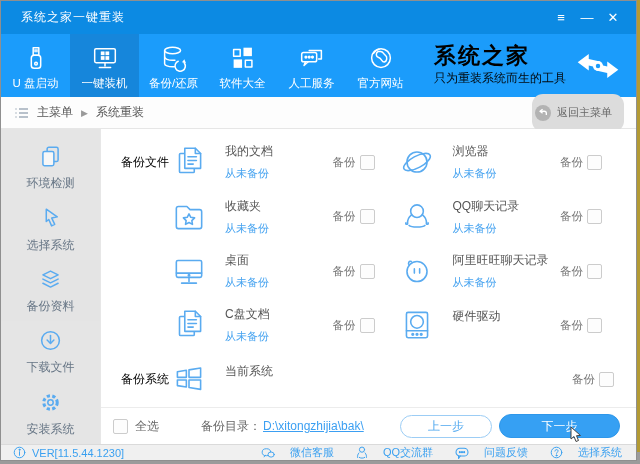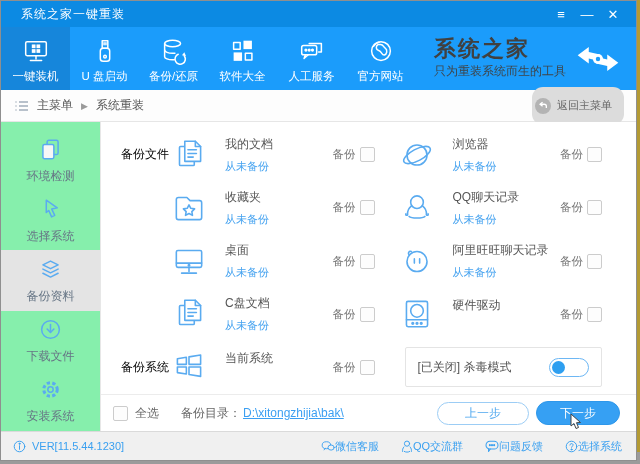--- a/index.html
+++ b/index.html
@@ -4,51 +4,51 @@
 <style>
   * { margin:0; padding:0; box-sizing:border-box; }
   html,body { width:640px; height:464px; overflow:hidden;
     font-family:"Liberation Sans","DejaVu Sans",sans-serif; background:#8f8f8f; }
   #desktop { position:relative; width:640px; height:464px; background:#9b9b9b; }
   #desktop .edge-strip { position:absolute; right:0; top:0; width:3px; height:452px; background:#b39a33; }
   #window { position:absolute; left:0; top:0; width:637px; height:461px;
     background:#fff; border:1px solid #8f8f8f; display:flex; flex-direction:column; }
 
   
-  .titlebar { height:26px; background:#0c8ae3; display:flex; align-items:center;
+  .titlebar { height:33px; background:#0c8ae3; display:flex; align-items:center;
     color:#fff; font-size:12px; padding:0 10px 0 20px; flex:0 0 auto; }
   .titlebar .title { flex:1; letter-spacing:1px; }
   .titlebar .win-btn { width:26px; height:25px; display:flex; align-items:center;
     justify-content:center; color:#fff; font-size:13px; cursor:default; }
 
   
   .navbar { height:63px; background:#1b9cfb; display:flex; align-items:stretch; flex:0 0 auto; }
   .nav-item { width:69px; display:flex; flex-direction:column; align-items:center;
     justify-content:center; gap:3px; color:#fff; font-size:11.5px; padding-top:2px; }
   .nav-item.active { background:rgba(0,40,80,0.18); }
   .nav-item svg { width:30px; height:30px; }
-  .brand { margin-left:auto; display:flex; align-items:center; gap:8px; padding-right:14px; color:#404040; }
+  .brand { margin-left:auto; display:flex; align-items:center; gap:8px; padding-right:14px; color:#000000; }
   .brand-text { text-align:left; }
   .brand-name { font-size:22px; font-weight:bold; letter-spacing:2px; line-height:1; }
   .brand-tag { font-size:12px; margin-top:3px; opacity:.95; }
 
   
   .crumbbar { height:32px; background:#fdfdfd; border-bottom:1px solid #e6e6e6;
     display:flex; align-items:center; padding:0 12px 0 14px; flex:0 0 auto; }
   .crumbbar .menu-ic { margin-right:8px; display:flex; }
   .crumb { font-size:12px; color:#555; }
   .crumb-sep { color:#9a9a9a; font-size:9px; margin:0 8px; }
   .back-btn { margin-left:auto; background:#dcdcdc; border-radius:11px; height:38px;
     display:flex; align-items:center; padding:0 12px 0 3px; gap:6px; font-size:11px; color:#666; }
   .back-ic { width:16px; height:16px; border-radius:50%; background:#b3b3b3;
     display:flex; align-items:center; justify-content:center; }
 
   
   .bodywrap { flex:1; display:flex; min-height:0; }
-  .sidebar { width:100px; background:#86efac; border-right:1px solid #e7e7e7;
+  .sidebar { width:100px; background:#e5e5e5; border-right:1px solid #e7e7e7;
     display:flex; flex-direction:column; padding-top:8px; flex:0 0 auto; }
   .side-item { height:63px; display:flex; flex-direction:column; align-items:center;
     justify-content:center; gap:5px; font-size:12px; color:#667585; }
   .side-item.active { background:#e4e4e4; }
   .side-item svg { width:27px; height:27px; }
 
   .main { flex:1; display:flex; flex-direction:column; min-width:0; background:#fff; }
   .grid { flex:1; display:flex; flex-direction:column; padding-top:6px; }
   .grow { flex:1; display:flex; align-items:center; }
   .sec-label { width:68px; padding-left:20px; font-size:12px; color:#000000; flex:0 0 auto; }
@@ -68,35 +68,35 @@
   .av-label { font-size:12px; color:#555; }
   .toggle { margin-left:auto; width:40px; height:19px; border:1px solid #6db7f4;
     border-radius:10px; position:relative; background:#fff; }
   .toggle .knob { position:absolute; left:2px; top:2px; width:13px; height:13px;
     border-radius:50%; background:#2e9ff0; }
 
   
   .footer { height:37px; border-top:1px solid #ececec; display:flex; align-items:center;
     padding:0 16px 0 12px; flex:0 0 auto; position:relative; }
   .select-all { display:flex; align-items:center; gap:7px; font-size:12px; color:#666; }
-  .dir-wrap { margin-left:22px; font-size:12px; color:#666; display:flex; align-items:center; }
+  .dir-wrap { margin-left:42px; font-size:12px; color:#666; display:flex; align-items:center; }
   .dir-link { color:#3b9ff2; text-decoration:underline; margin-left:2px; }
   .btns { margin-left:auto; display:flex; align-items:center; gap:7px; }
   .btn-prev { width:92px; height:23px; border:1px solid #9ccdf5; border-radius:12px;
     background:#fff; color:#4ea7ef; font-size:12px; display:flex; align-items:center; justify-content:center; }
-  .btn-next { width:84px; height:24px; border-radius:12px; background:#36a0f3; border:1px solid #2e97ea;
+  .btn-next { width:121px; height:24px; border-radius:12px; background:#36a0f3; border:1px solid #2e97ea;
     color:#fff; font-size:12px; display:flex; align-items:center; justify-content:center; position:relative; }
   .cursor-ic { position:absolute; right:36px; top:11px; pointer-events:none; }
 
   
-  .statusbar { height:29px; background:#f0f0f0; border-top:1px solid #dadada;
+  .statusbar { height:16px; background:#f0f0f0; border-top:1px solid #dadada;
     display:flex; align-items:center; padding:0 14px 0 12px; flex:0 0 auto; color:#3aa0f0; }
   .ver { display:flex; align-items:center; gap:6px; font-size:11px; }
   .sb-links { margin-left:auto; display:flex; align-items:center; gap:22px; }
-  .sb-link { display:flex; align-items:center; gap:0; font-size:11px; color:#3aa0f0; }
+  .sb-link { display:flex; align-items:center; gap:15px; font-size:11px; color:#3aa0f0; }
 
   svg.stroke-w { fill:none; stroke:#fff; stroke-width:1.6; stroke-linecap:round; stroke-linejoin:round; }
   svg.stroke-b { fill:none; stroke:#5aabf0; stroke-width:1.8; stroke-linecap:round; stroke-linejoin:round; }
   svg.stroke-i { fill:none; stroke:#5aabf0; stroke-width:1.5; stroke-linecap:round; stroke-linejoin:round; }
   svg.stroke-s { fill:none; stroke:#3aa0f0; stroke-width:1.2; stroke-linecap:round; stroke-linejoin:round; }
 </style>
 </head>
 <body>
 
 <div id="desktop">
@@ -104,46 +104,46 @@
   <div id="window">
 
     <div class="titlebar">
       <span class="title">系统之家一键重装</span>
       <span class="win-btn">≡</span>
       <span class="win-btn">—</span>
       <span class="win-btn">✕</span>
     </div>
 
     <div class="navbar">
+      <div class="nav-item">
+        <svg class="stroke-w" viewBox="0 0 32 32">
+          <rect x="11" y="13" width="10" height="14" rx="3"></rect>
+            <rect x="13" y="5" width="6" height="8"></rect>
+          <line x1="15" y1="7.2" x2="15" y2="9.2"></line>
+            <line x1="17" y1="7.2" x2="17" y2="9.2"></line>
+          <circle cx="16" cy="22" r="1.4"></circle>
+        </svg>
+        <span>U 盘启动</span>
+      </div>
       <div class="nav-item active">
         <svg class="stroke-w" viewBox="0 0 32 32">
           <rect x="5" y="6" width="22" height="15" rx="1.5"></rect>
           <g fill="#fff" stroke="none">
             <rect x="11.5" y="9" width="4" height="4"></rect>
               <rect x="16.5" y="9" width="4" height="4"></rect>
             <rect x="11.5" y="14" width="4" height="4"></rect>
               <rect x="16.5" y="14" width="4" height="4"></rect>
           </g>
           <line x1="16" y1="21" x2="16" y2="24.5"></line>
             <line x1="10" y1="26" x2="22" y2="26"></line>
         </svg>
         <span>一键装机</span>
       </div>
       <div class="nav-item">
         <svg class="stroke-w" viewBox="0 0 32 32">
-          <rect x="11" y="13" width="10" height="14" rx="3"></rect>
-            <rect x="13" y="5" width="6" height="8"></rect>
-          <line x1="15" y1="7.2" x2="15" y2="9.2"></line>
-            <line x1="17" y1="7.2" x2="17" y2="9.2"></line>
-          <circle cx="16" cy="22" r="1.4"></circle>
-        </svg>
-        <span>U 盘启动</span>
-      </div>
-      <div class="nav-item">
-        <svg class="stroke-w" viewBox="0 0 32 32">
           <ellipse cx="14.5" cy="8" rx="8.5" ry="3.4"></ellipse>
           <path d="M6 8 v7 c0 1.9 3.8 3.4 8.5 3.4 .8 0 1.7 0 2.5-.1"></path>
           <path d="M6 15 v7 c0 1.9 3.8 3.4 8.5 3.4 .7 0 1.4 0 2-.1"></path>
           <path d="M20.5 19.5 a5.5 5.5 0 1 0 6.5 1.8"></path>
           <polygon points="24.5,20.5 28.8,21.5 27,17.3" fill="#fff" stroke="none"></polygon>
         </svg>
         <span>备份/还原</span>
       </div>
       <div class="nav-item">
         <svg class="stroke-w" viewBox="0 0 32 32">
@@ -432,28 +432,20 @@
                     <path d="M18 18 H29 V26.9 L18 25.1 Z"></path>
                 </svg>
               </span>
               <div class="item-text">
                 <div class="item-title">当前系统</div>
                 <div class="item-status"></div>
               </div>
               <div class="backup-ctl">
                 <span class="lbl">备份</span>
                 <span class="checkbox"></span>
-              </div>
-            </div>
-            <div class="cell c2">
-              <div class="av-box">
-                <span class="av-label">[已关闭] 杀毒模式</span>
-                <span class="toggle">
-                    <span class="knob"></span>
-                  </span>
               </div>
             </div>
           </div>
         </div>
 
         <div class="footer">
           <span class="select-all">
             <span class="checkbox"></span>
             <span>全选</span>
           </span>

